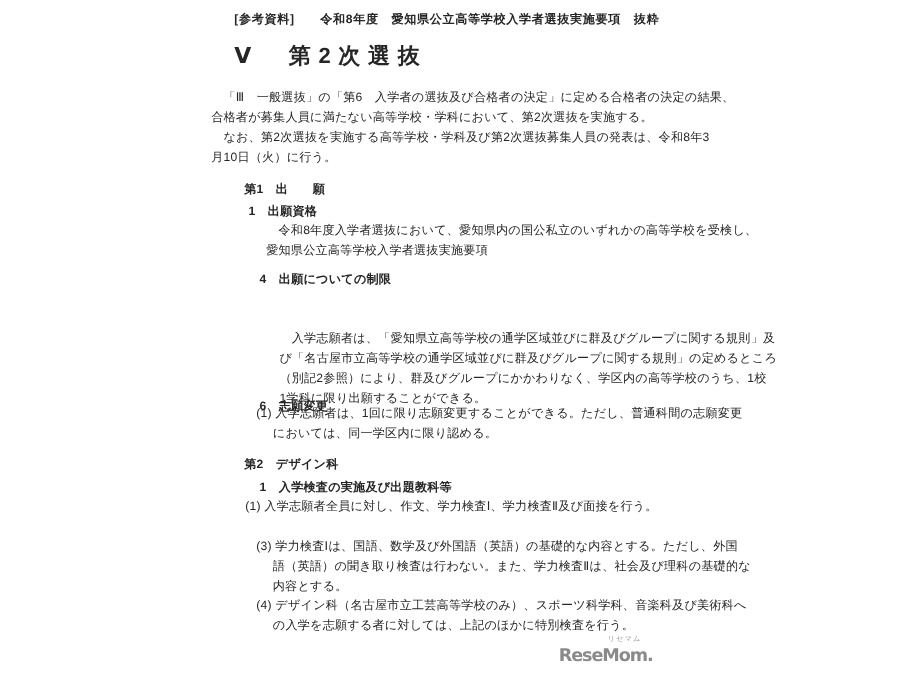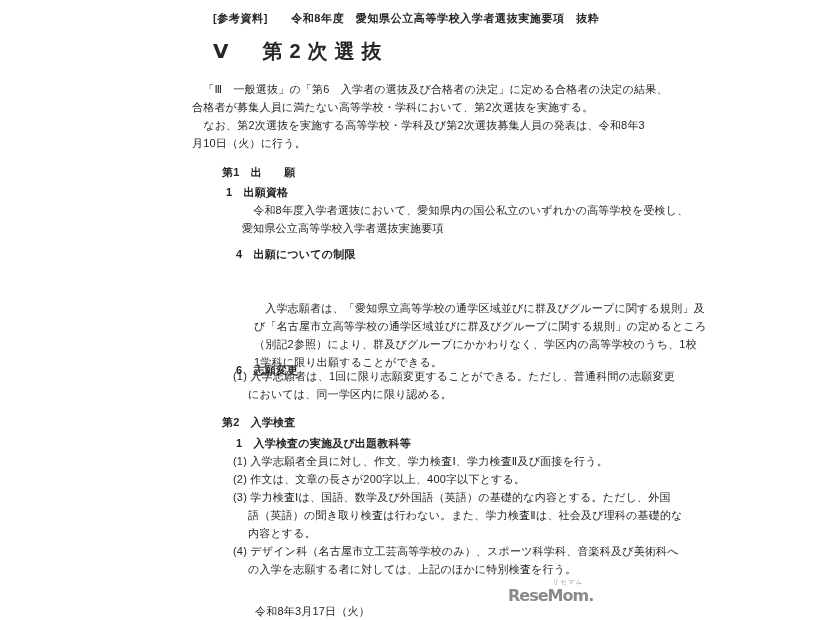--- a/index.html
+++ b/index.html
@@ -73,36 +73,34 @@
   <div class="t" style="left:254px;top:263px;margin-top:36px;">　入学志願者は、「愛知県立高等学校の通学区域並びに群及びグループに関する規則」及
 び「名古屋市立高等学校の通学区域並びに群及びグループに関する規則」の定めるところ
 （別記2参照）により、群及びグループにかかわりなく、学区内の高等学校のうち、1校
 1学科に限り出願することができる。</div>
 
   <div class="t bold" style="left:236px;top:361px;">6　志願変更</div>
 
   <div class="t hang" style="left:233px;top:367px;">(1) 入学志願者は、1回に限り志願変更することができる。ただし、普通科間の志願変更
 においては、同一学区内に限り認める。</div>
 
-  <div class="t bold" style="left:222px;top:413px;">第2　入学検査</div>
+  <div class="t bold" style="left:222px;top:413px;">第2　デザイン科</div>
 
   <div class="t bold" style="left:236px;top:434px;text-align:center;">1　入学検査の実施及び出題教科等</div>
 
-  <div class="t hang" style="left:233px;top:452px;">(1) 入学志願者全員に対し、作文、学力検査Ⅰ、学力検査Ⅱ及び面接を行う。</div>
+  <div class="t hang" style="left:223px;top:452px;">(1) 入学志願者全員に対し、作文、学力検査Ⅰ、学力検査Ⅱ及び面接を行う。</div>
 
-  <div class="t hang" style="left:233px;top:470px;">(2) 作文は、文章の長さが200字以上、400字以下とする。</div>
 
   <div class="t hang" style="left:233px;top:488px;">(3) 学力検査Ⅰは、国語、数学及び外国語（英語）の基礎的な内容とする。ただし、外国
 語（英語）の聞き取り検査は行わない。また、学力検査Ⅱは、社会及び理科の基礎的な
 内容とする。</div>
 
   <div class="t hang" style="left:233px;top:542px;">(4) デザイン科（名古屋市立工芸高等学校のみ）、スポーツ科学科、音楽科及び美術科へ
 の入学を志願する者に対しては、上記のほかに特別検査を行う。</div>
 
 
-  <div class="t" style="left:255px;top:602px;">令和8年3月17日（火）</div>
 
   <div class="logo">
     <span class="logo-ruby">リセマム</span>
     <span class="logo-text">ReseMom.</span>
   </div>
 
 </div>
 
 </body></html>

